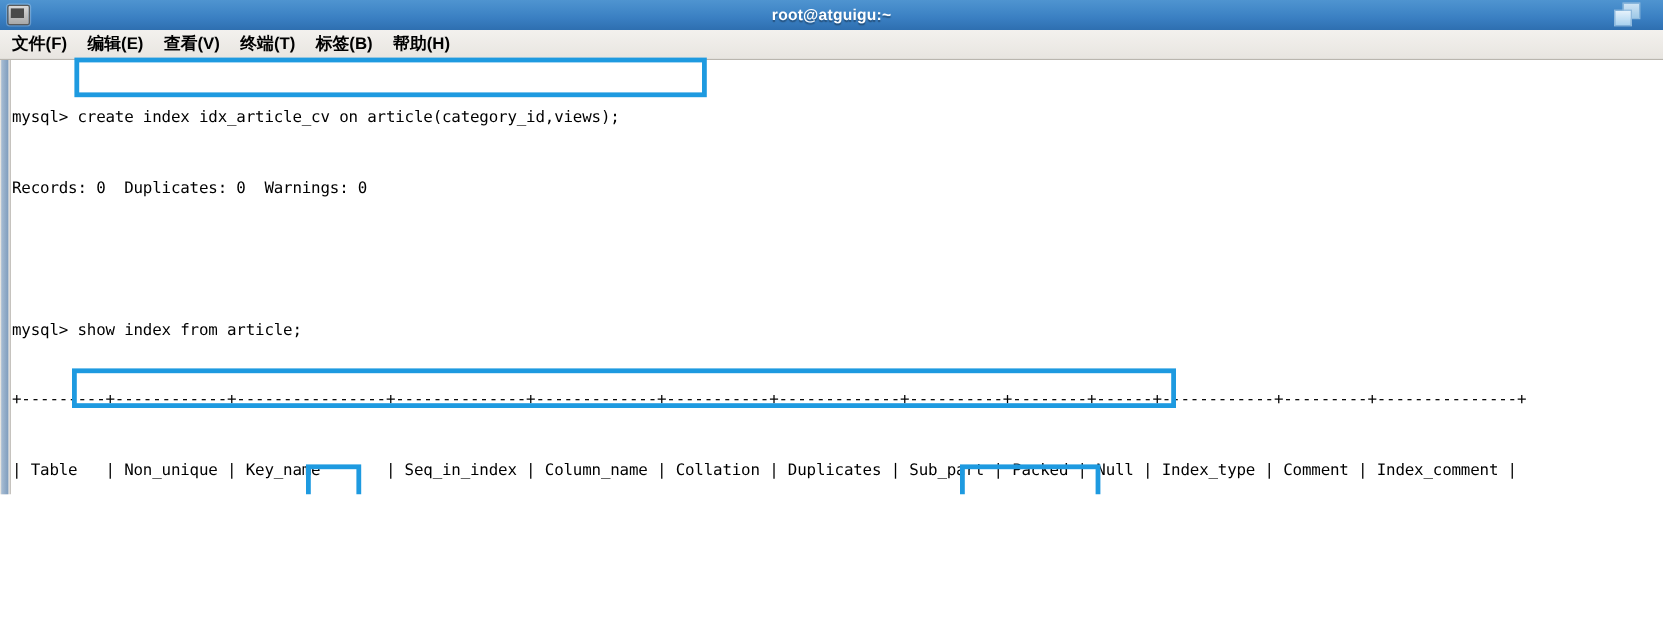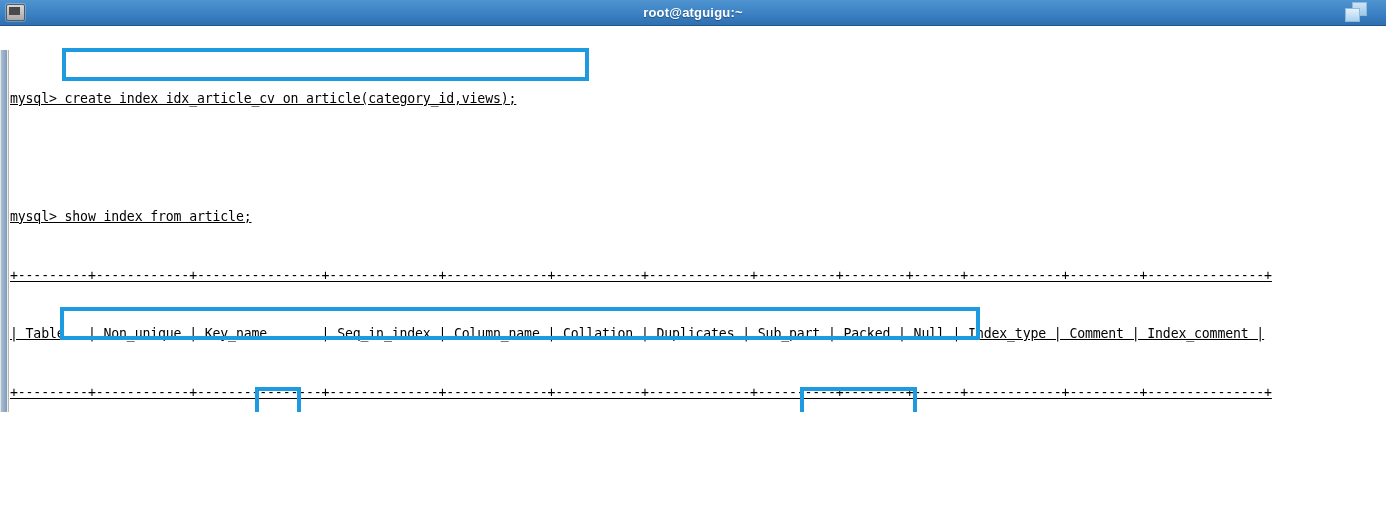--- a/index.html
+++ b/index.html
@@ -116,21 +116,21 @@
     position: absolute;
     left: 10px; top: 0;
     width: 1376px;
     font-family: "DejaVu Sans Mono", "Liberation Mono", monospace;
     font-size: 13.2px;
     line-height: 19.6px;
     color: #000000;
     white-space: pre;
     letter-spacing: -0.15px;
   }
-  .term-line { height: 19.6px; text-decoration: underline; }
+  .term-line { height: 19.6px; }
   .blank { color: transparent; }
 
   
   .hl {
     position: absolute;
     border: 4px solid #1e9ae0;
     box-sizing: border-box;
     background: transparent;
     pointer-events: none;
   }
@@ -176,29 +176,38 @@
 
   <div class="titlebar">
     <div class="titlebar-icon"></div>
     <div class="titlebar-title">root@atguigu:~</div>
     <div class="titlebar-winbtns">
       <div class="win-sq back"></div>
       <div class="win-sq front"></div>
     </div>
   </div>
 
+  <div class="menubar">
+    <div class="menu-item">文件(F)</div>
+    <div class="menu-item">编辑(E)</div>
+    <div class="menu-item">查看(V)</div>
+    <div class="menu-item">终端(T)</div>
+    <div class="menu-item">标签(B)</div>
+    <div class="menu-item">帮助(H)</div>
+  </div>
 
   <div class="terminal">
 
     <div class="scroll-gutter">
       <div class="scroll-thumb"></div>
     </div>
 
     <div class="term-text">
       <div class="term-line">mysql&gt; create index idx_article_cv on article(category_id,views);</div>
+      <div class="term-line">Records: 0  Duplicates: 0  Warnings: 0</div>
       <div class="term-line blank"></div>
       <div class="term-line">mysql&gt; show index from article;</div>
       <div class="term-line">+---------+------------+----------------+--------------+-------------+-----------+-------------+----------+--------+------+------------+---------+---------------+</div>
       <div class="term-line">| Table   | Non_unique | Key_name       | Seq_in_index | Column_name | Collation | Duplicates | Sub_part | Packed | Null | Index_type | Comment | Index_comment |</div>
       <div class="term-line">+---------+------------+----------------+--------------+-------------+-----------+-------------+----------+--------+------+------------+---------+---------------+</div>
       
       
       
       
       

